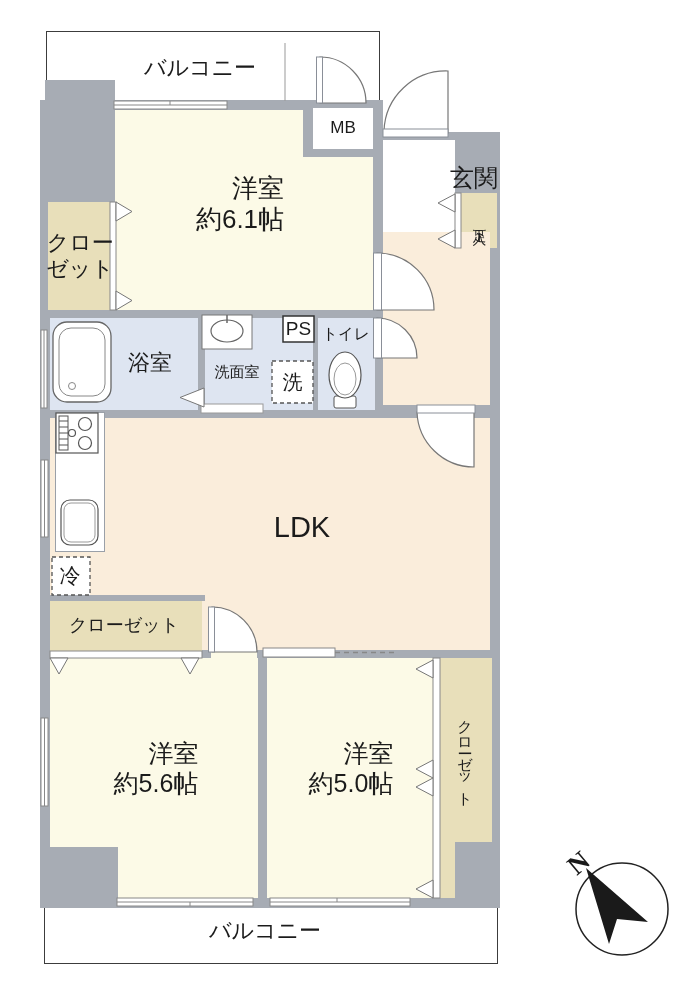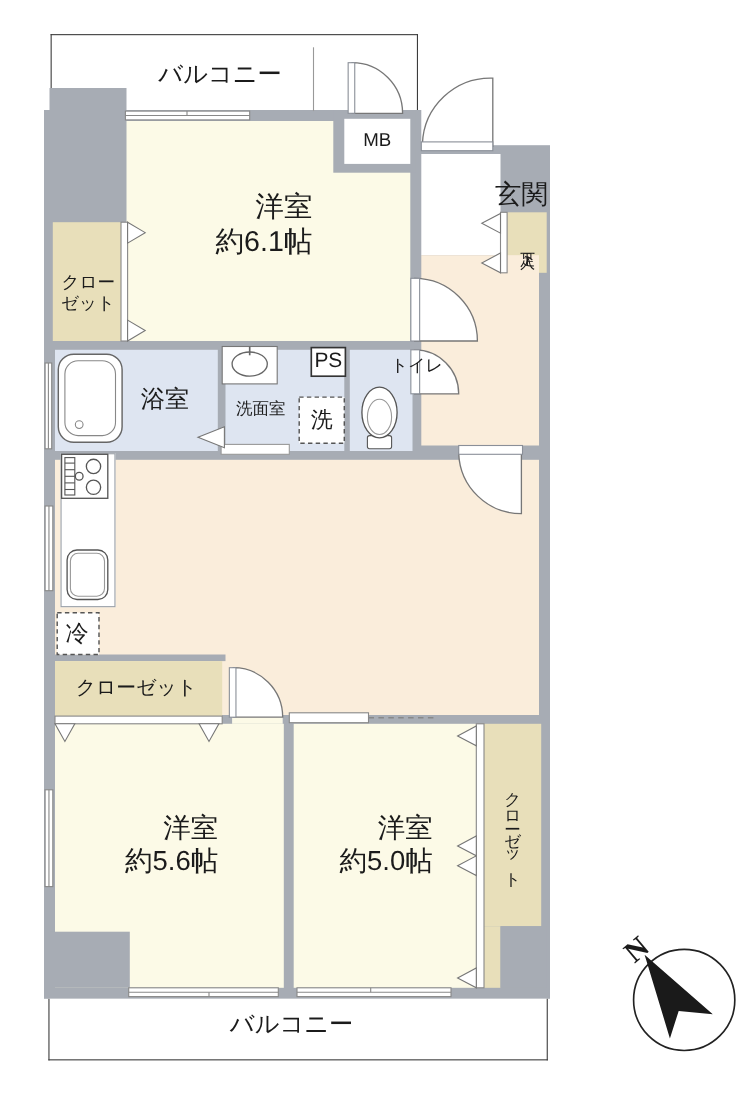--- a/index.html
+++ b/index.html
@@ -189,35 +189,36 @@
     </g>
   </svg>
 
   <div class="label" style="left:200px;top:68px;font-size:22px;">バルコニー</div>
   <div class="label" style="left:265px;top:931px;font-size:22px;">バルコニー</div>
 
   <div class="label" style="left:240px;top:204px;font-size:26px;">
     <div>洋室</div>
     <div>約6.1帖</div>
   </div>
-  <div class="label" style="left:80px;top:267px;font-size:16px;">
+  <div class="label" style="left:80px;top:256px;font-size:22px;">
     <div>クロー</div>
     <div>ゼット</div>
   </div>
   <div class="label" style="left:343px;top:128px;font-size:17px;">MB</div>
   <div class="label" style="left:438px;top:178px;font-size:24px;margin-left:36px;">玄関</div>
   <div class="label vert" style="left:479px;top:220px;font-size:13.5px;letter-spacing:1px;">下足入</div>
 
   <div class="label" style="left:150px;top:363px;font-size:22px;">浴室</div>
   <div class="label" style="left:237px;top:372px;font-size:15px;">洗面室</div>
   <div class="label" style="left:292.5px;top:382px;font-size:20px;">洗</div>
   <div class="label" style="left:298.5px;top:329px;font-size:19px;">PS</div>
-  <div class="label" style="left:346px;top:334px;font-size:15.5px;margin-left:33px;">トイレ</div>
+  <div class="label" style="left:346px;top:334px;font-size:15.5px;">トイレ</div>
 
   <div class="label" style="left:302px;top:528px;font-size:29px;line-height:1.15;">
+    <div>LDK</div>
   </div>
   <div class="label" style="left:70px;top:576px;font-size:21px;">冷</div>
   <div class="label" style="left:124px;top:626px;font-size:18px;">クローゼット</div>
 
   <div class="label" style="left:156px;top:768px;font-size:25px;">
     <div>洋室</div>
     <div>約5.6帖</div>
   </div>
   <div class="label" style="left:351px;top:768px;font-size:25px;">
     <div>洋室</div>

